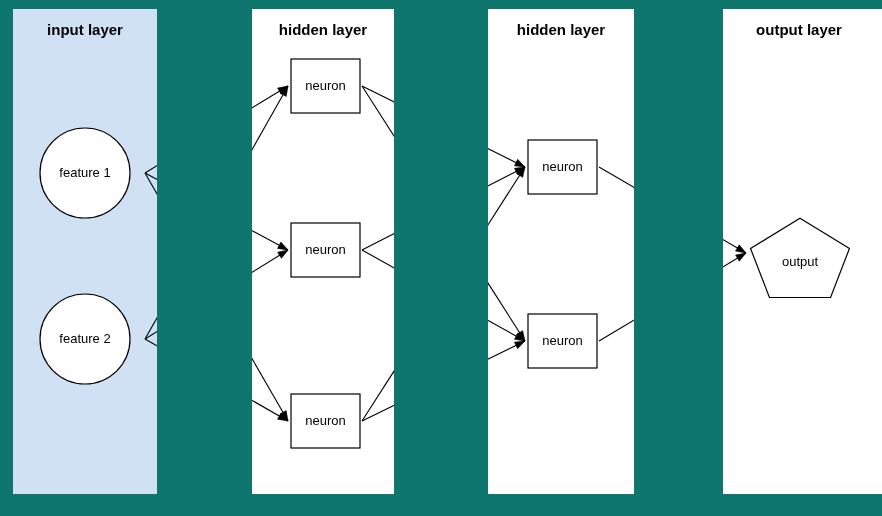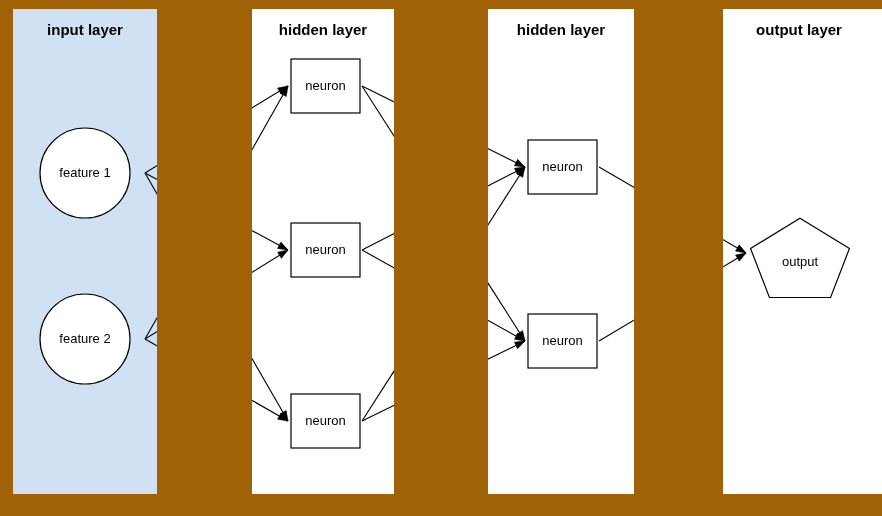--- a/index.html
+++ b/index.html
@@ -10,21 +10,21 @@
   body {
     width: 882px;
     height: 516px;
     overflow: hidden;
     font-family: "Liberation Sans", sans-serif;
   }
   #diagram-root {
     position: relative;
     width: 882px;
     height: 516px;
-    background: #a16207;
+    background: #0f766e;
   }
   svg.canvas {
     position: absolute;
     left: 0;
     top: 0;
     width: 882px;
     height: 516px;
     display: block;
   }
   .panel-title {

